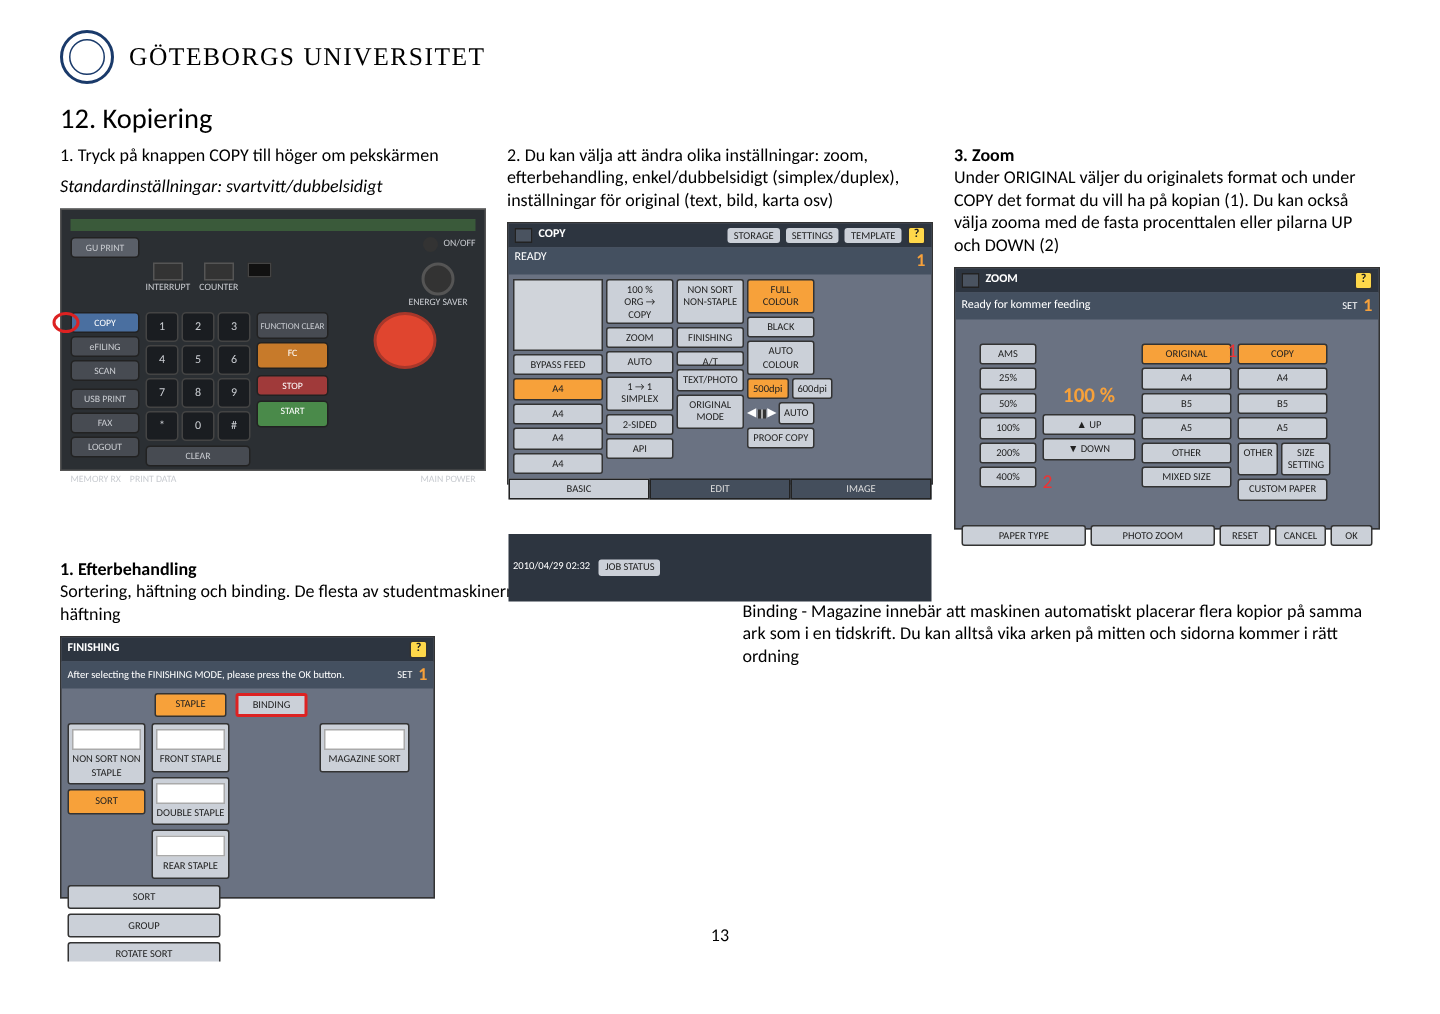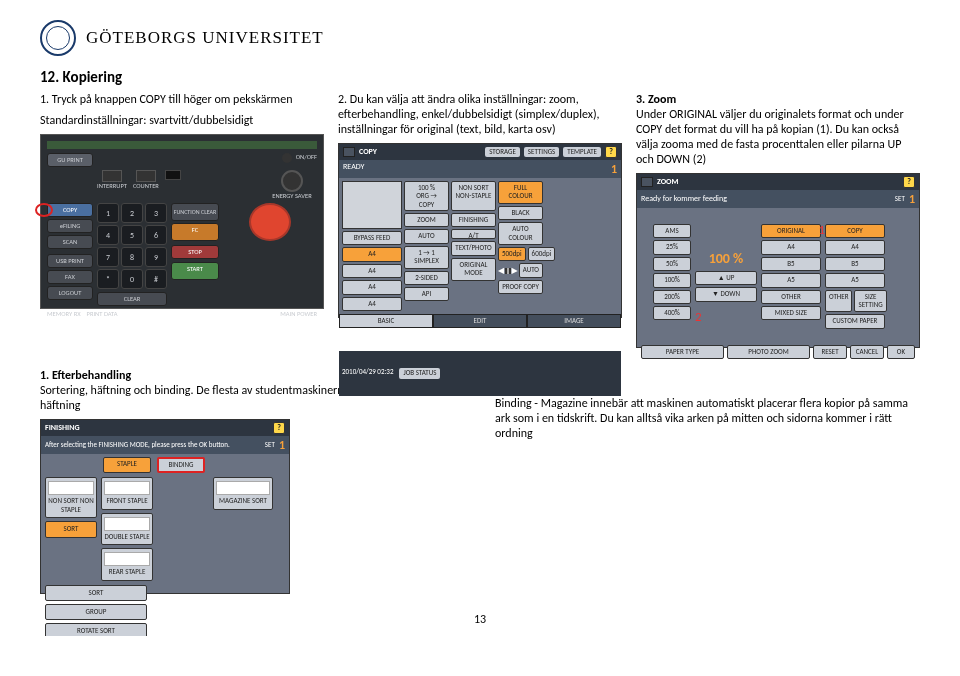--- a/index.html
+++ b/index.html
@@ -23,29 +23,29 @@
   }
   .seal {
     width: 36px; height: 36px; border-radius: 50%;
     border: 2px solid #1a3a6a; position: relative;
   }
   .seal::after {
     content: ""; position: absolute; inset: 4px;
     border: 1px solid #1a3a6a; border-radius: 50%;
   }
   .uni-name { font-family: "Times New Roman", serif; font-size: 17px; letter-spacing: 1px; }
-  .section-title { font-weight: bold; font-size: 15px; margin: 8px 0 6px; }
+  .section-title { font-weight: normal; font-size: 19px; margin: 8px 0 6px; }
   .col3 {
     display: grid;
     grid-template-columns: 1fr 1fr 1fr;
     gap: 14px;
     align-items: start;
   }
   .para { line-height: 1.25; margin: 0 0 6px 0; }
-  .italic { }
+  .italic { font-style: italic; }
   .bold { font-weight: bold; }
 
   
   .ui-screen {
     background: #6a7282;
     border: 1px solid #333;
     color: #fff;
     font-size: 8px;
     line-height: 1.2;
     position: relative;

